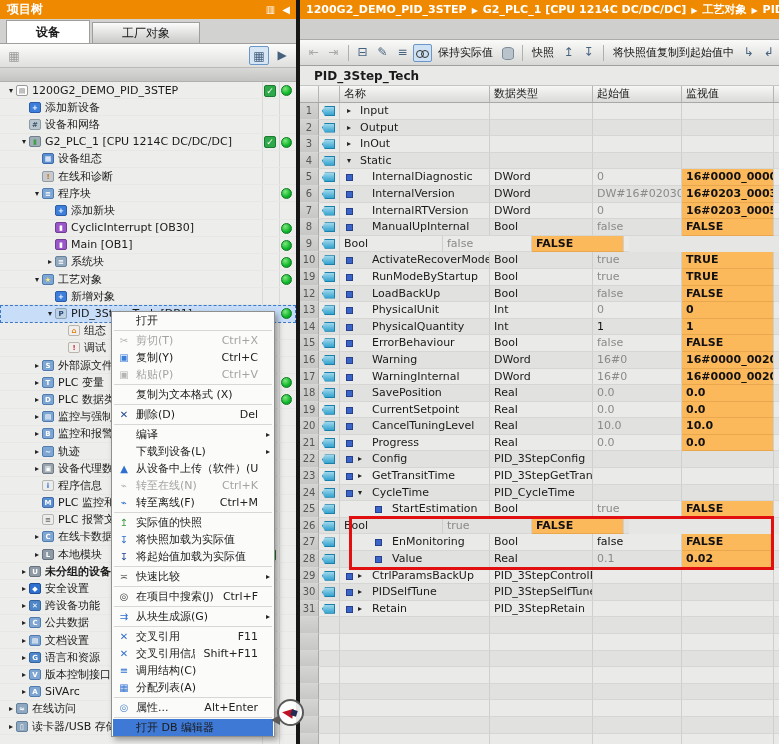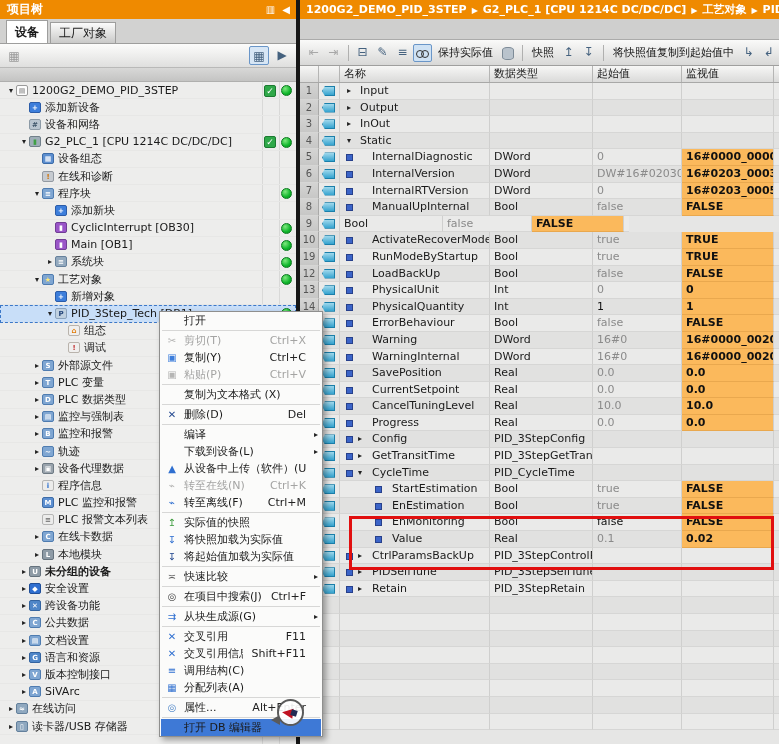--- a/index.html
+++ b/index.html
@@ -5,21 +5,21 @@
   * { margin:0; padding:0; box-sizing:border-box; }
   html,body { width:779px; height:744px; overflow:hidden; }
   body { font-family:"DejaVu Sans","Liberation Sans",sans-serif; font-size:11px; color:#1a1a1a; background:#D8D8D7; }
   .app { position:relative; width:779px; height:744px; overflow:hidden; }
 
   
   .left-panel { position:absolute; left:0; top:0; width:296px; height:744px; background:#EDEDEC; }
   .lp-title { position:absolute; left:0; top:0; width:296px; height:19px; background:#EF8A00; color:#fff; font-weight:bold; font-size:12px; line-height:19px; padding-left:7px; }
   .lp-title-icons { position:absolute; right:6px; top:0; height:19px; display:flex; align-items:center; gap:7px; color:#fff; font-size:10px; }
   .lp-tabs { position:absolute; left:0; top:19px; width:296px; height:25px; background:#D2D2D1; border-bottom:1px solid #9E9E9D; display:flex; align-items:flex-end; padding-left:6px; }
-  .tab { height:21px; line-height:20px; padding:0 8px; border:1px solid #9E9E9D; border-bottom:none; margin-right:2px; background:linear-gradient(#FBFBFB,#C9C9C8); font-size:12px; }
+  .tab { height:21px; line-height:20px; padding:0 29px; border:1px solid #9E9E9D; border-bottom:none; margin-right:2px; background:linear-gradient(#FBFBFB,#C9C9C8); font-size:12px; }
   .tab.active { background:#FFFFFF; font-weight:bold; height:23px; line-height:22px; }
   .lp-toolbar { position:absolute; left:0; top:44px; width:296px; height:24px; background:linear-gradient(#FCFCFB,#DFDFDE); border-bottom:1px solid #B9B9B8; }
   .lp-tool-left { position:absolute; left:6px; top:4px; width:16px; height:16px; color:#9a9a9a; font-size:12px; text-align:center; line-height:16px; }
   .lp-tool-right { position:absolute; right:4px; top:2px; display:flex; gap:3px; }
   .lp-tool-btn { width:20px; height:19px; text-align:center; line-height:18px; font-size:12px; color:#44617E; }
   .lp-tool-btn.pressed { border:1px solid #6A96C8; background:#D7E6F5; border-radius:2px; }
   .lp-strip { position:absolute; left:0; top:68px; width:296px; height:14px; background:linear-gradient(#D8D8D7,#C4C4C3); border-bottom:1px solid #AFAFAE; }
 
   .tree { position:absolute; left:0; top:82px; width:296px; height:662px; }
   .tree-vlines { position:absolute; left:0; top:0; height:100%; width:296px; pointer-events:none; }
@@ -70,21 +70,21 @@
   .trow .c-mon { padding-left:4px; line-height:16px; }
   .trow .c-mon.orange { background:#FBB95C!important; font-weight:bold; color:#111; border-bottom:1px solid #E9A84E; }
   .c-icon .dbvar { display:inline-block; margin:3px 0 0 3px; width:13px; height:10px; background:linear-gradient(#9FD8EC,#35A3CF); border:1px solid #1B7FAA; clip-path:polygon(0 50%,22% 0,100% 0,100% 100%,22% 100%); }
   .c-name { position:relative; line-height:16px; }
   .c-name .sq { position:absolute; top:5px; width:7px; height:7px; background:#3B64C8; border:1px solid #27408B; }
   .c-name .arr { position:absolute; top:0; font-size:8px; color:#222; }
   .c-name .nm { position:absolute; top:0; }
   .c-type { padding-left:4px; line-height:16px; }
 
   
-  .menu { position:absolute; left:111px; top:311px; width:164px; background:#FBFBFA; border:1px solid #8F8F8E; box-shadow:3px 3px 6px rgba(0,0,0,.35); z-index:50;margin-left:48px; }
+  .menu { position:absolute; left:111px; top:311px; width:164px; background:#FBFBFA; border:1px solid #8F8F8E; box-shadow:3px 3px 6px rgba(0,0,0,.35); z-index:50; }
   .mi { position:relative; height:17px; line-height:17px; padding:0 16px 0 24px; white-space:nowrap; display:flex; }
   .mi .lbl { flex:1; overflow:hidden; }
   .mi .sc { color:#222; padding-left:8px; }
   .mi.disabled .lbl, .mi.disabled .sc { color:#A4A4A3; }
   .mi .ico { position:absolute; left:4px; top:0; width:16px; text-align:center; font-size:10px; }
   .mi .sub { position:absolute; right:4px; top:0; font-size:8px; color:#222; }
   .mi.hl { background:#3E79D6; margin:0 1px; padding-left:23px; }
   .msep { height:3px; position:relative; }
   .msep::after { content:""; position:absolute; left:2px; right:2px; top:1px; height:1px; background:#D7D7D6; }
 
@@ -347,20 +347,21 @@
         <span class="rtb-icon cyl"></span>
         <span class="rtb-sep"></span>
         <span class="rtb-text">快照</span>
         <span class="rtb-icon">↥</span>
         <span class="rtb-icon">↧</span>
         <span class="rtb-sep"></span>
         <span class="rtb-text">将快照值复制到起始值中</span>
         <span class="rtb-icon">↳</span>
         <span class="rtb-icon">↲</span>
       </div>
+    <div class="rp-title">PID_3Step_Tech</div>
     <div class="tbl-head">
       <div class="c-num"></div>
       <div class="c-icon"></div>
       <div class="c-name">名称</div>
       <div class="c-type">数据类型</div>
       <div class="c-start">起始值</div>
       <div class="c-mon">监视值</div>
       <div class="c-end"></div>
     </div>
     <div class="tbl-rows">
@@ -659,24 +660,20 @@
             <span class="nm" style="left: 52px;">StartEstimation</span>
           </div>
           <div class="c-type">Bool</div>
           <div class="c-start">true</div>
           <div class="c-mon orange">FALSE</div>
           <div class="c-end"></div>
         </div>
         <div class="trow even">
           <div class="c-num">26</div>
           <div class="c-icon"><span class="dbvar"></span></div>
-          <div class="c-name">
-            <span class="sq" style="left: 35px;"></span>
-            <span class="nm" style="left: 52px;">EnEstimation</span>
-          </div>
           <div class="c-type">Bool</div>
           <div class="c-start">true</div>
           <div class="c-mon orange">FALSE</div>
           <div class="c-end"></div>
         </div>
         <div class="trow odd">
           <div class="c-num">27</div>
           <div class="c-icon"><span class="dbvar"></span></div>
           <div class="c-name">
             <span class="sq" style="left: 35px;"></span>

